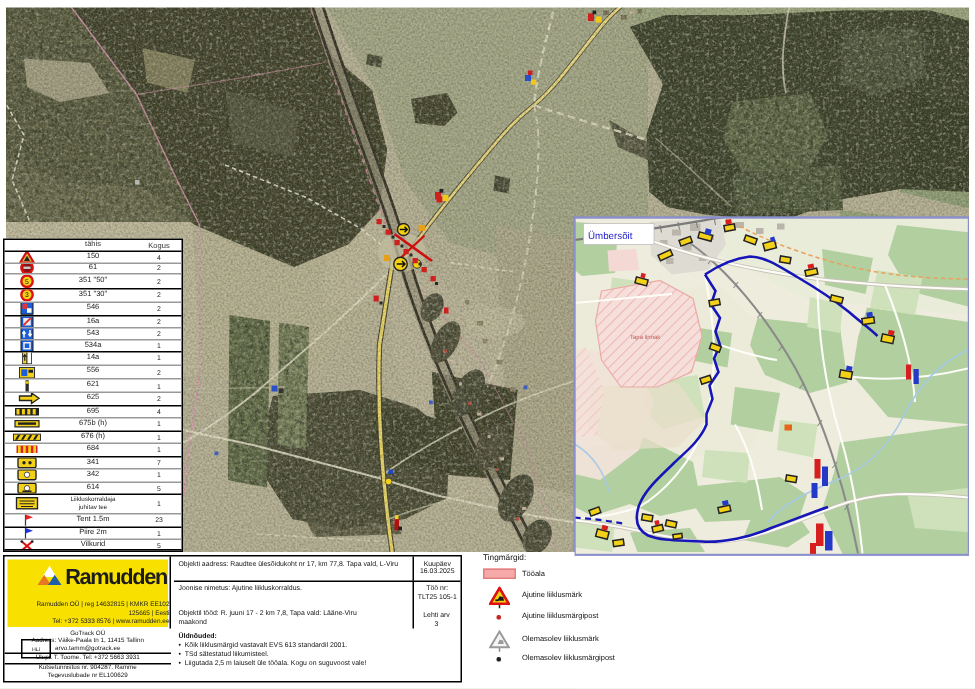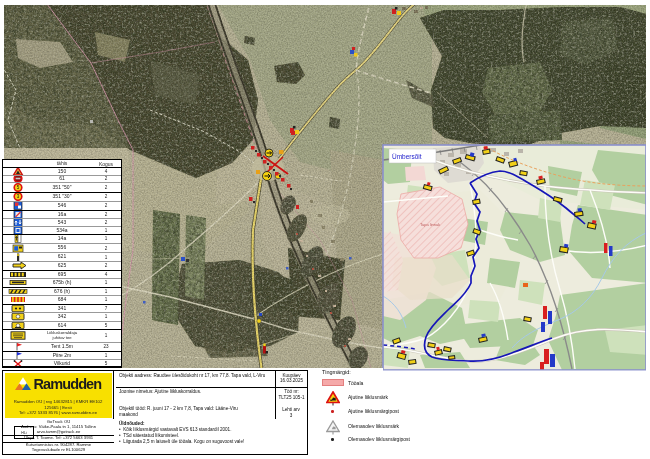--- a/index.html
+++ b/index.html
@@ -725,21 +725,21 @@
             <circle cx="14.5" cy="2" r="0.9" fill="#222"></circle>
           </svg>
         </div>
         <div class="lc2" style="font-size:5px">Vilkurid</div>
         <div class="lc3">5</div>
       </div>
 </div>
 <div id="tblock">
   <div class="cell" style="left:0;top:0;width:111px;height:48px;border-right:1px solid #000;text-align:center;">
   <div style="position:absolute;left:2px;top:2px;width:107px;height:45px;background:#f8e000;"></div>
-  <div style="position:relative;">
+  <div style="position:relative;text-align:right;">
      <div style="margin-top:4px;">
        <svg width="90" height="17" viewBox="0 0 90 17">
          <polygon points="10,2.2 14.7,9.6 5.3,9.6" fill="#fff"></polygon>
          <polygon points="6.5,8.2 11,15 2,15" fill="#e87722"></polygon>
          <polygon points="13.5,8.2 18,15 9,15" fill="#1f5fa8"></polygon>
          <text x="20.5" y="14.4" font-size="14.5" font-weight="bold" fill="#1c1c1c" font-family="Liberation Sans" letter-spacing="-0.9">Ramudden</text>
        </svg>
      </div>
      <div style="font-size:4.3px;line-height:1.3;color:#222;margin-top:3px;">
        Ramudden OÜ | reg 14632815 | KMKR EE102<br>125665 | Eesti<br>Tel: +372 5333 8576 | www.ramudden.ee

